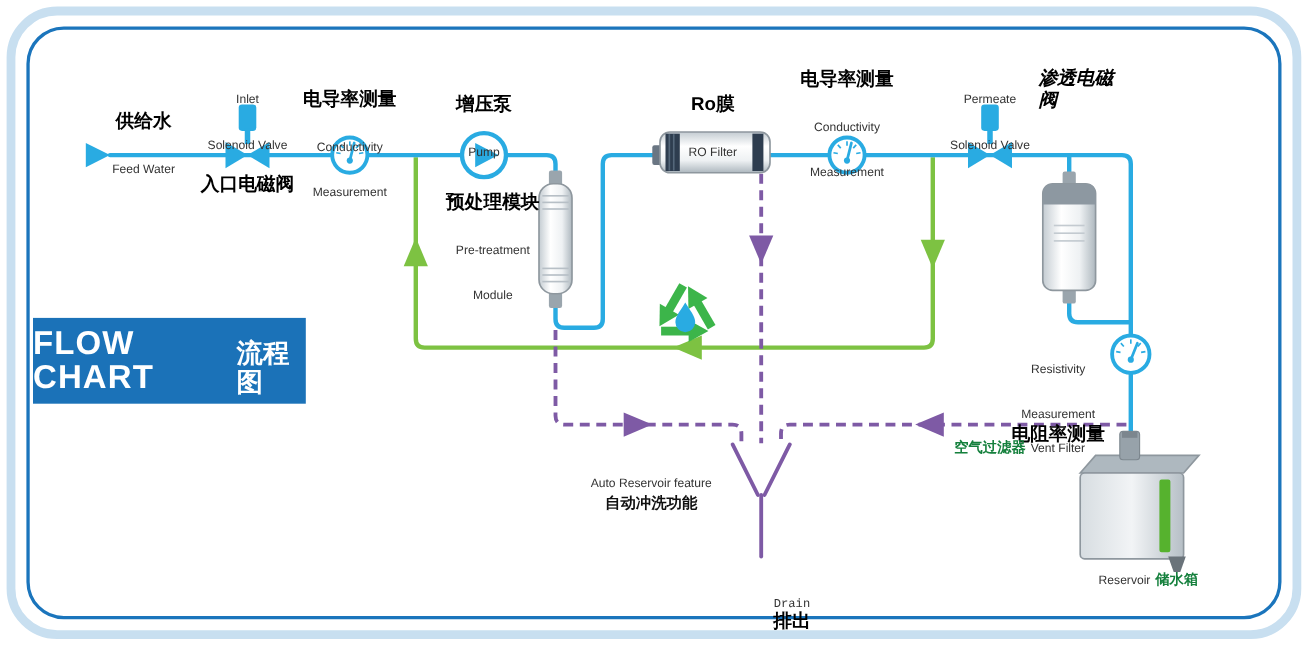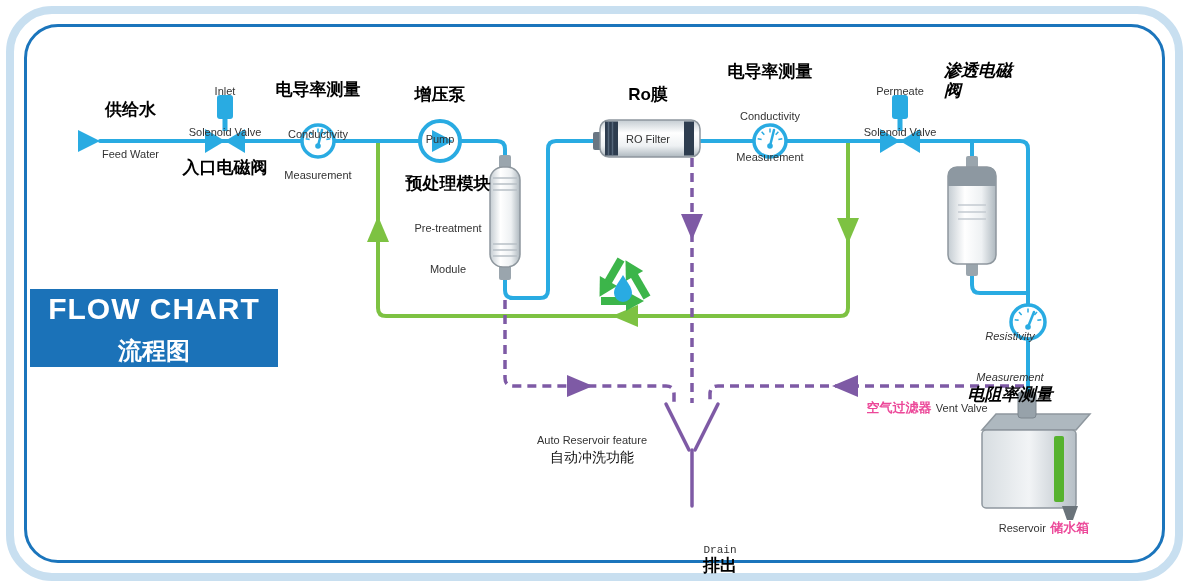--- a/index.html
+++ b/index.html
@@ -15,26 +15,26 @@
   .frame-inner{
     position:absolute;left:24px;top:24px;right:24px;bottom:24px;
     border:3px solid #1b75bc;border-radius:34px;pointer-events:none;
   }
   .diagram{position:absolute;left:0;top:0;width:1189px;height:587px;}
   .lbl{
     position:absolute;text-align:center;color:#222;line-height:1.18;
   }
   .zh{display:block;font-weight:bold;font-size:17px;color:#000000;}
   .en{display:block;font-size:11px;color:#333;margin-top:28px;}
-  .zh-big{display:block;font-weight:normal;font-size:14px;color:#111;}
-  .zh-i{font-weight:bold;font-size:13px;color:#ec4899;text-align:right;}
+  .zh-big{display:block;font-weight:bold;font-size:14px;color:#111;}
+  .zh-i{font-weight:bold;font-size:13px;color:#15803d;text-align:right;}
   .en-i{font-size:11px;color:#333;}
   .title-box{
     position:absolute;left:30px;top:289px;width:248px;height:78px;
-    background:#1b72b8;display:flex;flex-direction:column;
+    background:#1b72b8;display:flex;flex-direction:row;
     align-items:center;justify-content:center;color:#ffffff;
   }
   .title-en{font-size:30px;font-weight:bold;letter-spacing:1px;line-height:1.05;}
   .title-zh{font-size:24px;font-weight:bold;margin-top:13px;line-height:1.05;}
 </style>
 </head>
 <body>
 
 <div id="stage">
 
@@ -269,29 +269,29 @@
 
   <div class="lbl" style="left:848px;top:57px;width:104px;">
     <span class="en">Permeate</span>
     <span class="en">Solenoid Valve</span>
   </div>
   <div class="lbl" style="left:944px;top:61px;width:84px;text-align:left;font-style:italic;">
     <span class="zh">渗透电磁阀</span>
   </div>
 
 
-  <div class="lbl" style="left:958px;top:302px;width:104px;font-style:italic;">
+  <div class="lbl" style="left:910px;top:302px;width:104px;">
     <span class="en">Resistivity</span>
     <span class="en">Measurement</span>
     <span class="zh" style="margin-top:1px;">电阻率测量</span>
   </div>
 
   <div class="lbl" style="left:852px;top:398px;width:150px;white-space:nowrap;">
     <span class="zh-i">空气过滤器</span>
-    <span class="en-i">Vent Valve</span>
+    <span class="en-i">Vent Filter</span>
   </div>
 
   <div class="lbl" style="left:986px;top:518px;width:116px;white-space:nowrap;">
     <span class="en-i">Reservoir</span>
     <span class="zh-i">储水箱</span>
   </div>
 
   <div class="lbl" style="left:512px;top:406px;width:160px;">
     <span class="en">Auto Reservoir feature</span>
     <span class="zh-big" style="margin-top:2px;">自动冲洗功能</span>

